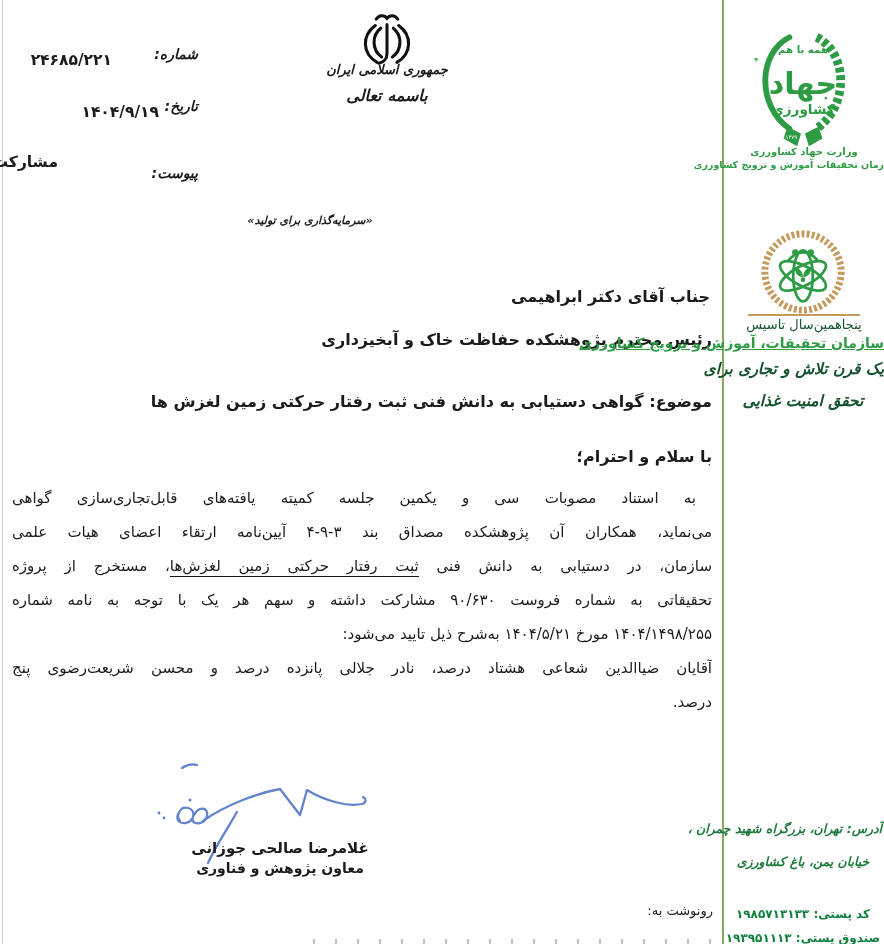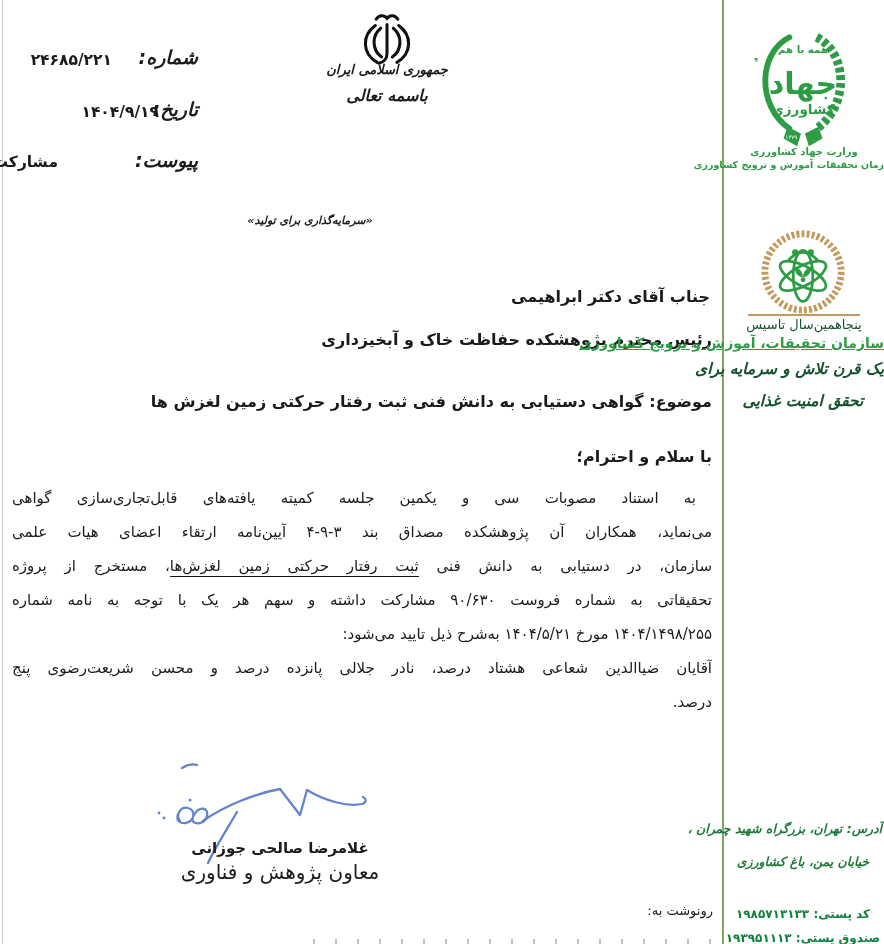--- a/index.html
+++ b/index.html
@@ -9,33 +9,33 @@
     font-family:"DejaVu Sans",sans-serif;color:#1b1b1b;margin:0 auto;
   }
   .abs{position:absolute;}
   .ctr{text-align:center;}
   .callig{font-style:italic;font-weight:bold;}
   .green{color:#2e9c45;}
   .dgreen{color:#14532d;}
   
   .edge-l{left:2px;top:0;width:1px;height:944px;background:#c9c9c9;}
   
-  .meta-label{font-size:19px;}
+  .meta-label{font-size:14px;}
   .meta-value{font-weight:bold;font-size:15.5px;}
   
   .h-bold{font-weight:bold;font-size:16px;white-space:nowrap;}
   .body-wrap{left:12px;top:481px;width:700px;font-size:15px;}
   .bline{height:34px;line-height:34px;white-space:nowrap;}
   .j{text-align:justify;text-align-last:justify;white-space:normal;overflow:hidden;}
   .s{text-align:right;}
   .indent{padding-right:16px;}
   .u{border-bottom:1.6px solid #151515;padding-bottom:1px;}
   
   .sig-name{font-weight:bold;font-size:15px;}
-  .sig-title{font-weight:normal;font-size:20px;}
+  .sig-title{font-weight:bold;font-size:14px;}
   .cc{font-size:13px;}
   .clip-strip{left:300px;top:939px;width:412px;height:5px;overflow:hidden;
     background:repeating-linear-gradient(90deg,transparent 0 13px,#8a8a97 13px 15px,transparent 15px 22px);
     opacity:.55;}
   
   .band-cap1{font-weight:bold;font-size:10px;white-space:nowrap;}
   .band-cap2{font-weight:bold;font-size:9.5px;white-space:nowrap;}
   .gold-line{background:#c49a5e;height:2px;}
   .anniv-band{font-weight:normal;font-size:13px;white-space:nowrap;}
   .anniv-cap{font-weight:bold;font-size:14px;white-space:nowrap;text-decoration:underline;}
@@ -62,21 +62,21 @@
   </svg>
   <div class="abs ctr callig" style="left:322px;top:62px;width:130px;font-size:13px;">جمهوری اسلامی ایران</div>
   <div class="abs ctr callig" style="left:342px;top:86px;width:90px;font-size:16px;">باسمه تعالی</div>
 
   <div class="abs callig meta-label" style="right:686px;top:46px;">شماره:</div>
   <div class="abs meta-value" style="right:772px;top:51px;">۲۴۶۸۵/۲۲۱</div>
 
   <div class="abs callig meta-label" style="right:686px;top:98px;">تاریخ:</div>
   <div class="abs meta-value" style="right:725px;top:103px;">۱۴۰۴/۹/۱۹</div>
 
-  <div class="abs callig meta-label" style="right:686px;top:149px;">پیوست:</div>
+  <div class="abs callig meta-label" style="right:686px;top:165px;">پیوست:</div>
   <div class="abs meta-value" style="right:826px;top:153px;">مشارکت</div>
 
   <div class="abs ctr callig" style="left:232px;top:214px;width:156px;font-size:11px;">«سرمایه‌گذاری برای تولید»</div>
 
   <div class="abs h-bold" style="right:174px;top:287px;">جناب آقای دکتر ابراهیمی</div>
   <div class="abs h-bold" style="right:172px;top:330px;">رئیس محترم پژوهشکده حفاظت خاک و آبخیزداری</div>
   <div class="abs h-bold" style="right:172px;top:392px;">موضوع: گواهی دستیابی به دانش فنی ثبت رفتار حرکتی زمین لغزش ها</div>
   <div class="abs h-bold" style="right:172px;top:447px;margin-left:37px;">با سلام و احترام؛</div>
 
   <div class="abs body-wrap">
@@ -142,21 +142,21 @@
       <circle cx="47" cy="26" r="3.2"></circle>
       <circle cx="63" cy="26" r="3.2"></circle>
       <path d="M55,52 q-9,-3 -9,-12 q9,3 9,12 z"></path>
       <path d="M55,52 q9,-3 9,-12 q-9,3 -9,12 z"></path>
       <circle cx="55" cy="54" r="2.4"></circle>
     </g>
   </svg>
   <div class="abs gold-line" style="left:748px;top:314px;width:112px;"></div>
   <div class="abs ctr anniv-band dgreen" style="left:724px;top:317px;width:160px;">پنجاهمین‌سال تاسیس</div>
   <div class="abs ctr anniv-cap green" style="left:722px;top:335px;width:162px;">سازمان تحقیقات، آموزش و ترویج کشاورزی</div>
-  <div class="abs ctr anniv-slogan dgreen" style="left:722px;top:360px;width:162px;">یک قرن تلاش و سرمایه برای</div>
+  <div class="abs ctr anniv-slogan dgreen" style="left:722px;top:360px;width:162px;">یک قرن تلاش و تجاری برای</div>
   <div class="abs ctr anniv-slogan dgreen" style="left:722px;top:392px;width:162px;">تحقق امنیت غذایی</div>
 
   <div class="abs ctr addr" style="left:724px;top:821px;width:158px;">آدرس: تهران، بزرگراه شهید چمران ،</div>
   <div class="abs ctr addr" style="left:724px;top:854px;width:158px;">خیابان یمن، باغ کشاورزی</div>
   <div class="abs ctr addr-num" style="left:724px;top:907px;width:158px;">کد پستی: ۱۹۸۵۷۱۳۱۳۳</div>
   <div class="abs ctr addr-num" style="left:724px;top:931px;width:158px;">صندوق پستی: ۱۹۳۹۵۱۱۱۳</div>
 
 </div>
 
 </body></html>

